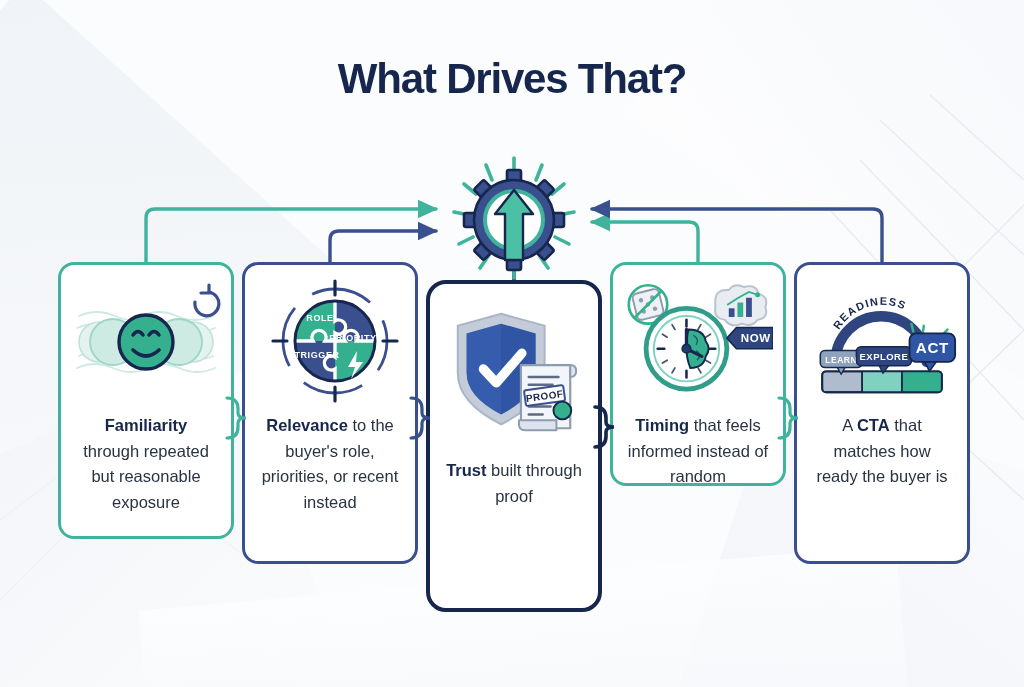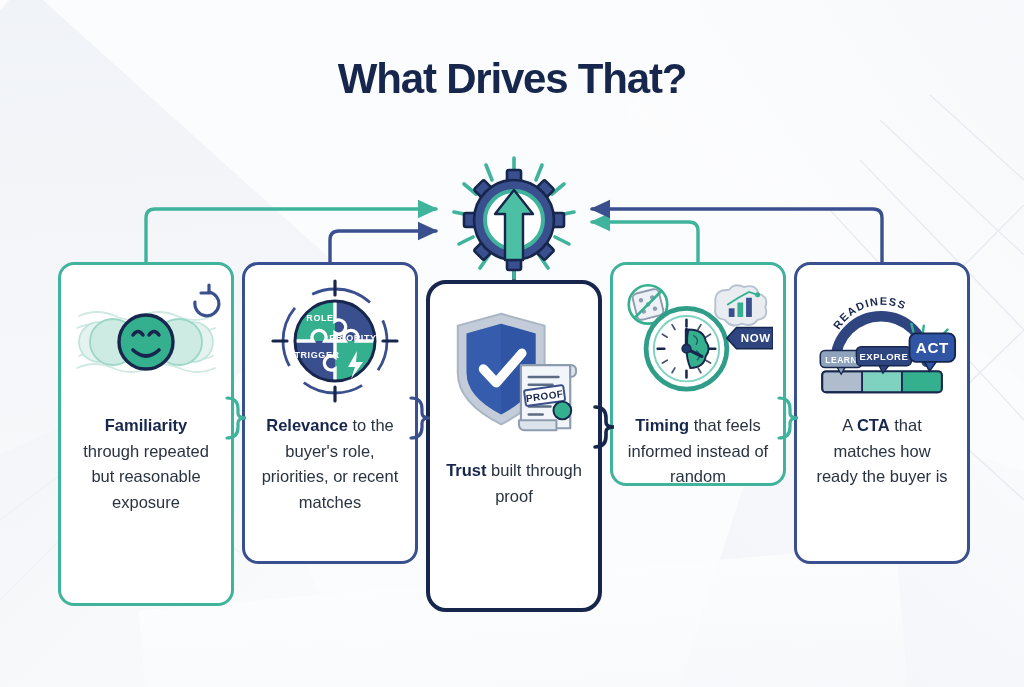--- a/index.html
+++ b/index.html
@@ -128,21 +128,21 @@
   .card-text {
     margin-top: 10px;
     text-align: center;
     font-size: 16.5px;
     line-height: 1.55;
     color: #2a3342;
     padding: 0 4px;
   }
   .card-text b { font-weight: 700; color: #16264c; }
 
-  .card.c1 { left: 58px;  top: 262px; width: 176px; height: 344px; }
+  .card.c1 { left: 58px;  top: 262px; width: 176px; height: 277px; }
   .card.c2 { left: 242px; top: 262px; width: 176px; height: 302px; }
   .card.c3 { left: 426px; top: 280px; width: 176px; height: 332px; }
   .card.c4 { left: 610px; top: 262px; width: 176px; height: 224px; }
   .card.c5 { left: 794px; top: 262px; width: 176px; height: 302px; }
 
   
   .chev {
     position: absolute;
     width: 26px;
     height: 46px;
@@ -349,21 +349,21 @@
           </g>
 
           <text x="55" y="42" fill="#ffffff" font-size="9" font-weight="700" text-anchor="middle" letter-spacing="0.6" font-family="Liberation Sans, sans-serif">ROLE</text>
           <text x="88" y="62" fill="#ffffff" font-size="9" font-weight="700" text-anchor="middle" letter-spacing="0.6" font-family="Liberation Sans, sans-serif">PRIORITY</text>
           <text x="52" y="79" fill="#ffffff" font-size="9" font-weight="700" text-anchor="middle" letter-spacing="0.6" font-family="Liberation Sans, sans-serif">TRIGGER</text>
 
           <path d="M92,72 L83,88 L90,88 L86,100 L98,83 L91,83 Z" fill="#ffffff"></path>
         </svg>
       </div>
       <div class="card-text">
-        <b>Relevance</b><span> to the buyer's role, priorities, or recent matches</span>
+        <b>Relevance</b><span> to the buyer's role, priorities, or recent instead</span>
       </div>
     </div>
 
     <div class="card dark c3">
       <div class="card-art">
         <svg viewBox="0 0 150 140" width="150" height="140">
 
           <g>
             <path d="M62,10 L106,22 L106,70 Q106,100 62,122 Q18,100 18,70 L18,22 Z" fill="#c3ccd8" stroke="#a9b5c4" stroke-width="2"></path>
             <path d="M62,20 L97,30 L97,70 Q97,94 62,112 Q27,94 27,70 L27,30 Z" fill="#2f55a4"></path>

